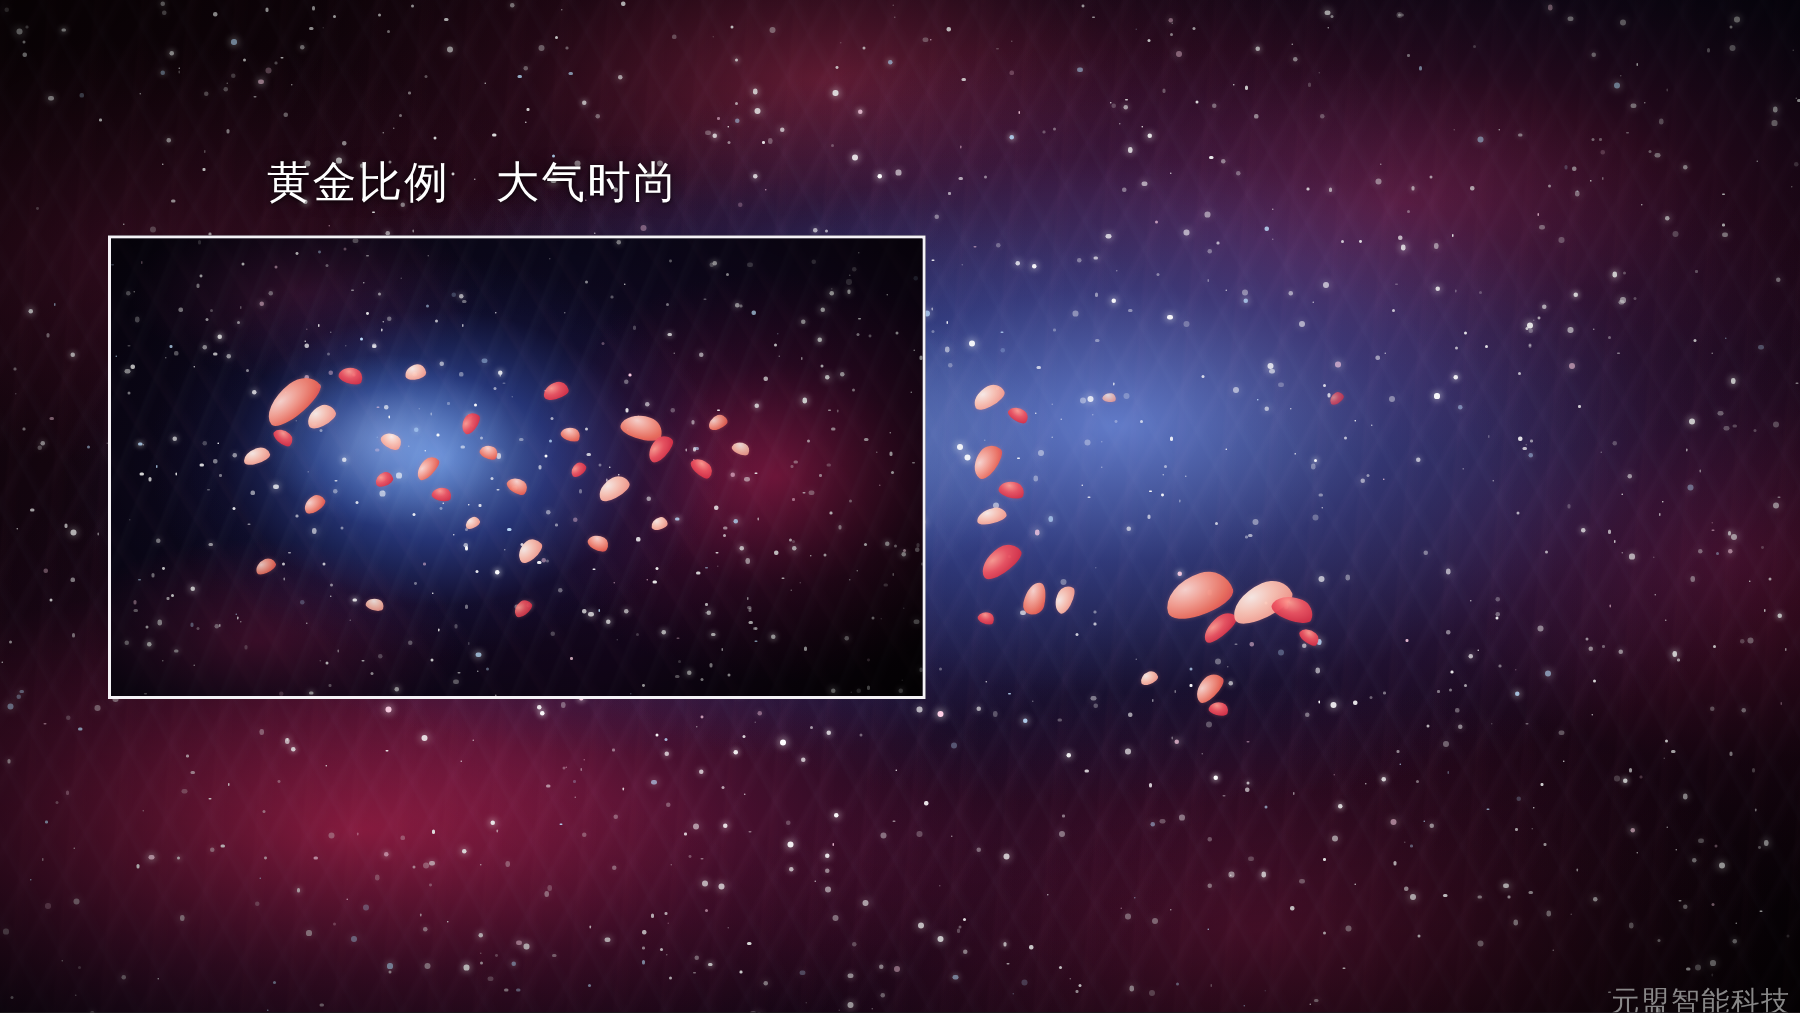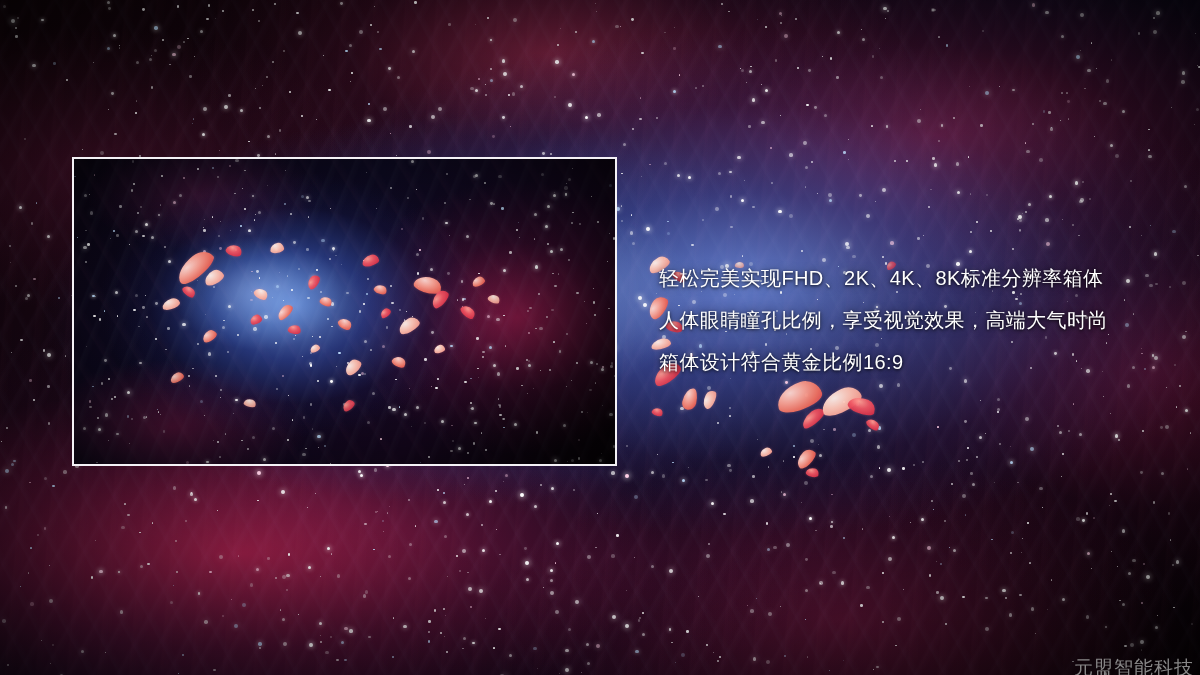--- a/index.html
+++ b/index.html
@@ -1791,22 +1791,18 @@
         <span class="petal deep" style="left:386px;top:148px;width:16px;height:10px;transform:rotate(44deg);opacity:0.95;"></span>
         <span class="petal" style="left:398px;top:118px;width:13px;height:9px;transform:rotate(-20deg);opacity:0.95;"></span>
         <span class="petal pale" style="left:414px;top:136px;width:12px;height:8px;transform:rotate(26deg);opacity:0.95;"></span>
         <span class="petal deep" style="left:268px;top:242px;width:13px;height:9px;transform:rotate(-36deg);opacity:0.95;"></span>
         <span class="petal pale" style="left:170px;top:240px;width:12px;height:8px;transform:rotate(18deg);opacity:0.95;"></span>
         <span class="petal" style="left:96px;top:214px;width:14px;height:9px;transform:rotate(-24deg);opacity:0.95;"></span>
       </div>
     <div class="frame-vignette"></div>
   </div>
 
+  <div id="title">黄金比例　大气时尚</div>
 
-  <div id="body-text">
-    <div class="body-line">轻松完美实现FHD、2K、4K、8K标准分辨率箱体</div>
-    <div class="body-line">人体眼睛瞳孔比例，享受视觉效果，高端大气时尚</div>
-    <div class="body-line">箱体设计符合黄金比例16:9</div>
-  </div>
 
   <div id="watermark">元盟智能科技</div>
 
 </div>
 
 </body></html>

